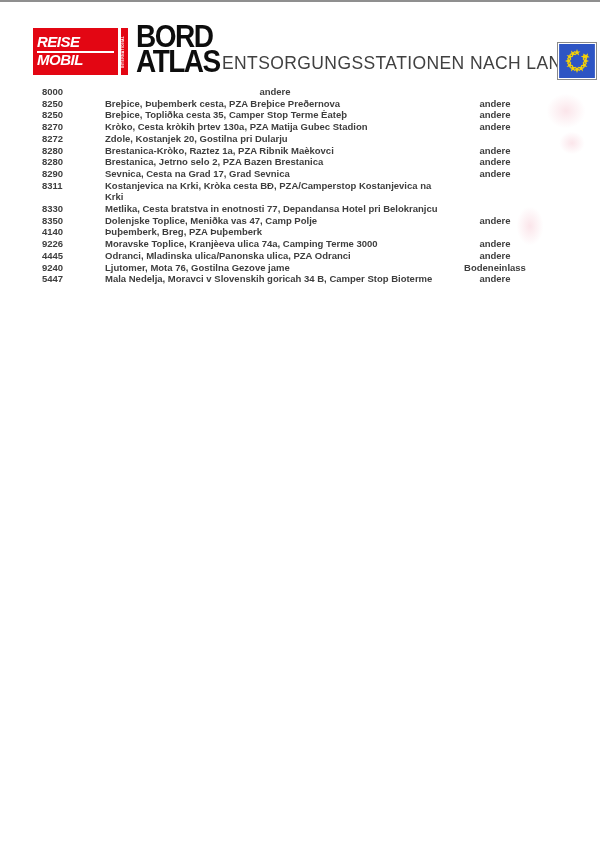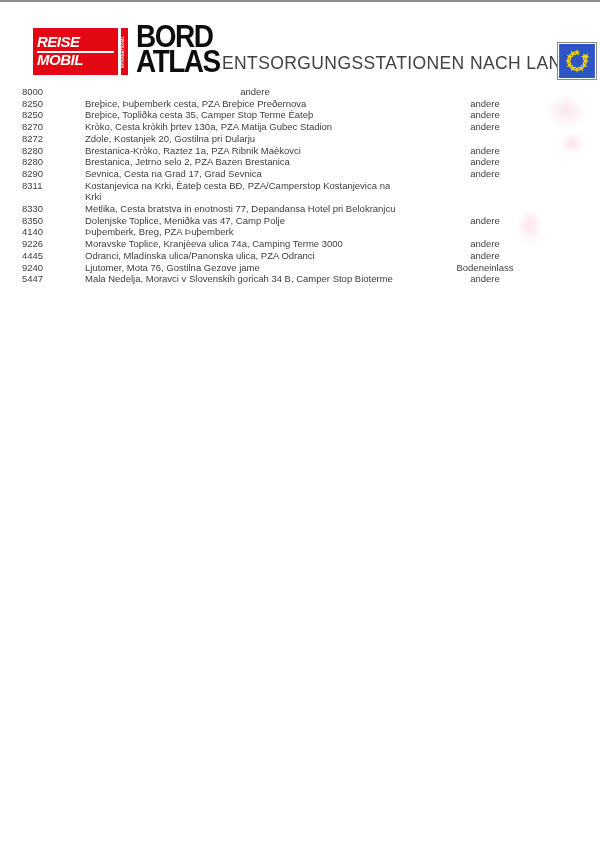--- a/index.html
+++ b/index.html
@@ -61,21 +61,21 @@
   .wm3 { left:512px; top:200px; width:36px; height:52px; }
 
   
   .stations {
     position:absolute; left:0; top:86px; width:600px;
     font-size:9.5px; line-height:11.7px; color:#3e3e3e;
   }
   .station-row {
     display:grid;
     grid-template-columns:63px 340px 1fr;
-    padding-left:22px; padding-right:55px;
+    padding-left:42px; padding-right:55px;font-weight:bold;
   }
   .cell-plz { text-align:left; }
   .cell-loc { white-space:pre-line; }
   .cell-type { text-align:center; }
 </style>
 </head>
 <body>
 
 <div class="page">
 
@@ -166,21 +166,21 @@
   </div>
 
   <div class="station-row">
     <span class="cell-plz">8290</span>
     <span class="cell-loc">Sevnica, Cesta na Grad 17, Grad Sevnica</span>
     <span class="cell-type">andere</span>
   </div>
 
   <div class="station-row">
     <span class="cell-plz">8311</span>
-    <span class="cell-loc">Kostanjevica na Krki, Èateþ cesta BÐ, PZA/Camperstop Kostanjevica na
+    <span class="cell-loc">Kostanjevica na Krki, Kròka cesta BÐ, PZA/Camperstop Kostanjevica na
 Krki</span>
     <span class="cell-type"></span>
   </div>
 
   <div class="station-row">
     <span class="cell-plz">8330</span>
     <span class="cell-loc">Metlika, Cesta bratstva in enotnosti 77, Depandansa Hotel pri Belokranjcu</span>
     <span class="cell-type"></span>
   </div>
 

